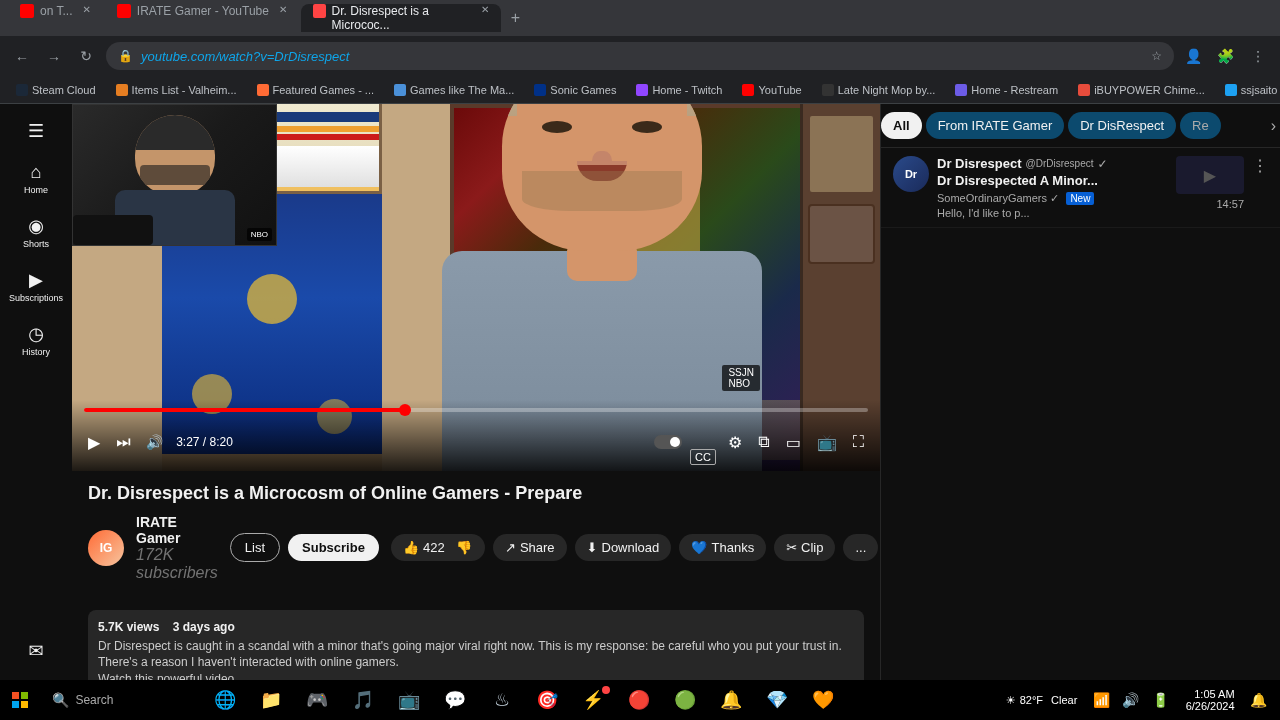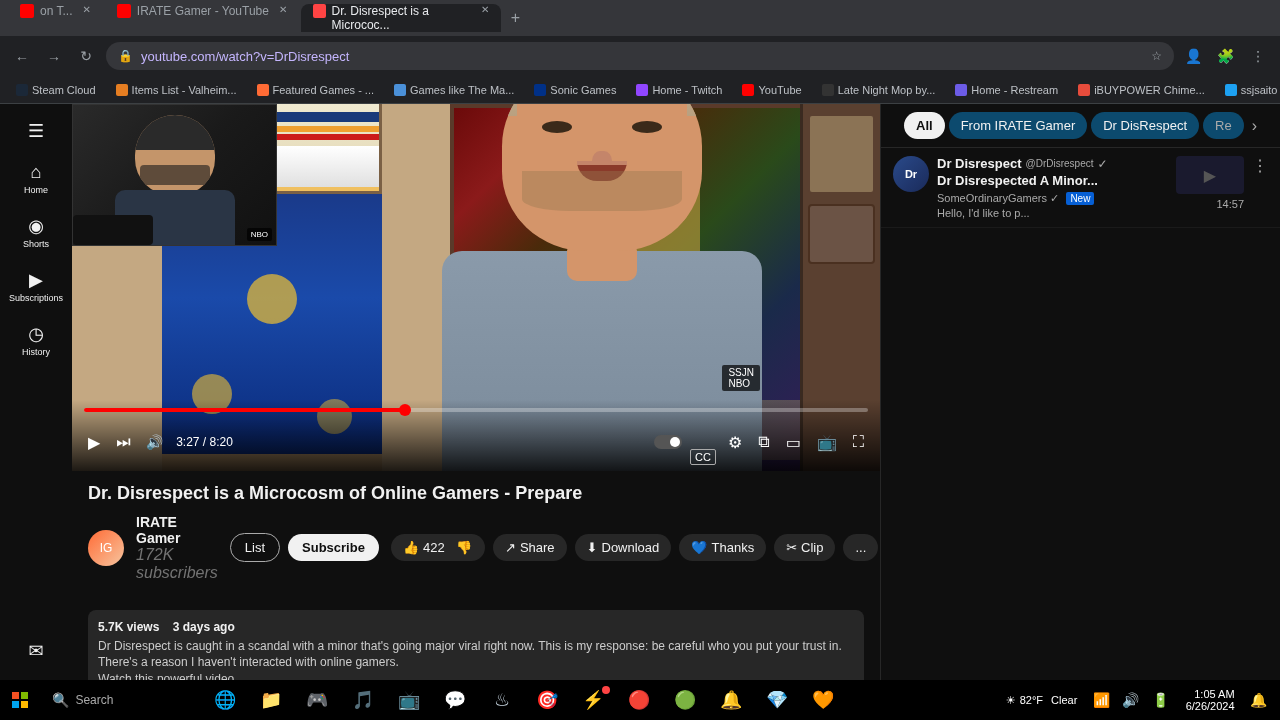--- a/index.html
+++ b/index.html
@@ -14,21 +14,21 @@
     .tab-favicon { width: 14px; height: 14px; border-radius: 2px; }
     .tab-favicon.yt { background: #ff0000; }
     .tab-favicon.dr { background: #ff4444; }
     .tab-close { margin-left: 4px; font-size: 10px; color: #9aa0a6; cursor: pointer; }
     .new-tab-btn { width: 24px; height: 24px; display: flex; align-items: center; justify-content: center; color: #9aa0a6; font-size: 16px; cursor: pointer; }
 
     .nav-bar { display: flex; align-items: center; height: 40px; padding: 4px 8px; gap: 6px; background: #202124; }
     .nav-icons { display: flex; gap: 4px; align-items: center; }
     .nav-icon { width: 28px; height: 28px; display: flex; align-items: center; justify-content: center; color: #9aa0a6; font-size: 14px; border-radius: 50%; cursor: pointer; }
     .address-bar { flex: 1; height: 28px; background: #35363a; border-radius: 14px; display: flex; align-items: center; padding: 0 12px; font-size: 13px; color: #e8eaed; gap: 8px; }
-    .address-text { flex: 1; font-size: 13px; color: #c4b5fd; }
+    .address-text { flex: 1; font-size: 13px; color: #0ea5e9; font-style: italic; }
     .browser-actions { display: flex; gap: 4px; }
 
     .bookmarks-bar { height: 28px; display: flex; align-items: center; padding: 0 8px; gap: 4px; background: #202124; border-bottom: 1px solid #3c4043; overflow: hidden; }
     .bookmark { display: flex; align-items: center; gap: 4px; padding: 2px 8px; border-radius: 4px; font-size: 11px; color: #bdc1c6; cursor: pointer; white-space: nowrap; }
     .bm-icon { width: 12px; height: 12px; border-radius: 2px; }
 
     
     .webcam { position: absolute; top: 104px; left: 0; width: 205px; height: 145px; background: #1a1a1a; z-index: 10; overflow: hidden; border: 1px solid #333; }
 
     
@@ -57,42 +57,42 @@
     .controls-row { display: flex; align-items: center; gap: 8px; }
     .ctrl-btn { background: none; border: none; color: #fff; cursor: pointer; font-size: 16px; padding: 4px; display: flex; align-items: center; }
     .time-display { color: #fff; font-size: 12px; }
     .ctrl-spacer { flex: 1; }
     .ctrl-right { display: flex; gap: 8px; align-items: center; }
 
     
     .video-info { padding: 12px 16px; background: #0f0f0f; }
     .video-title { font-size: 18px; font-weight: 600; color: #f1f1f1; margin-bottom: 10px; }
     .channel-row { display: flex; align-items: center; gap: 12px; margin-bottom: 8px; }
-    .channel-avatar { width: 36px; height: 36px; border-radius: 50%; background: linear-gradient(135deg, #ff6b35, #f7c59f); flex-shrink: 0; display: flex; align-items: center; justify-content: center; font-size: 12px; font-weight: normal; color: #fff; }
+    .channel-avatar { width: 36px; height: 36px; border-radius: 50%; background: linear-gradient(135deg, #ff6b35, #f7c59f); flex-shrink: 0; display: flex; align-items: center; justify-content: center; font-size: 12px; font-weight: bold; color: #fff; }
     .channel-info { flex: 1; }
     .channel-name { font-size: 14px; font-weight: 600; color: #f1f1f1; }
     .channel-subs { font-size: 16px; color: #737373; font-style: italic; }
     .channel-btns { display: flex; gap: 8px; align-items: center; }
     .join-btn { padding: 6px 14px; border: 1px solid #aaa; border-radius: 18px; background: none; color: #f1f1f1; font-size: 13px; cursor: pointer; }
     .subscribe-btn { padding: 6px 14px; border-radius: 18px; background: #f1f1f1; color: #0f0f0f; font-size: 13px; font-weight: 600; cursor: pointer; border: none; }
     .action-btns { display: flex; gap: 8px; align-items: center; margin-left: auto; }
     .action-btn { display: flex; align-items: center; gap: 4px; padding: 6px 12px; border-radius: 18px; background: #272727; border: none; color: #f1f1f1; font-size: 13px; cursor: pointer; }
     .like-btn { border-radius: 18px 0 0 18px; }
     .dislike-btn { border-radius: 0 18px 18px 0; margin-left: -8px; padding-left: 8px; }
     .like-group { display: flex; }
 
     
     .description { margin: 8px 16px; padding: 10px; background: #272727; border-radius: 8px; font-size: 13px; color: #f1f1f1; }
     .desc-stats { font-weight: 600; margin-bottom: 4px; font-size: 12px; }
     .desc-text { color: #ccc; font-size: 12px; line-height: 1.4; }
     .desc-more { color: #f1f1f1; font-size: 12px; cursor: pointer; }
 
     
     .yt-right-panel { width: 400px; height: 100%; background: #0f0f0f; border-left: 1px solid #272727; display: flex; flex-direction: column; }
-    .chat-tabs { display: flex; align-items: center; padding: 8px 23px; gap: 4px; border-bottom: 1px solid #272727; }
+    .chat-tabs { display: flex; align-items: center; padding: 8px 0; gap: 4px; border-bottom: 1px solid #272727; }
     .chat-tab { padding: 6px 12px; border-radius: 18px; font-size: 13px; color: #f1f1f1; cursor: pointer; white-space: nowrap; }
     .chat-tab.active { background: #f1f1f1; color: #0f0f0f; font-weight: 600; }
     .chat-tab.inactive { background: #0c4a6e; }
     .chat-arrow { color: #aaa; cursor: pointer; padding: 4px; margin-left: auto; }
 
     .chat-item { display: flex; gap: 8px; padding: 8px 12px; border-bottom: 1px solid #1a1a1a; cursor: pointer; }
     .chat-content { flex: 1; }
     .chat-header { display: flex; align-items: center; gap: 4px; margin-bottom: 2px; }
     .chat-name { font-size: 13px; font-weight: 600; color: #f1f1f1; }
     .chat-title { font-size: 13px; color: #f1f1f1; font-weight: 600; line-height: 1.3; }

